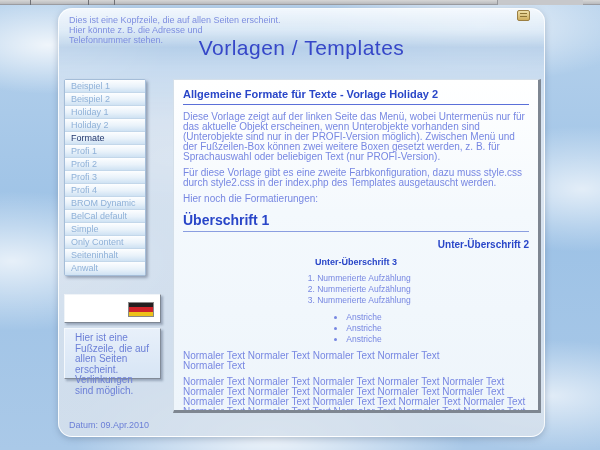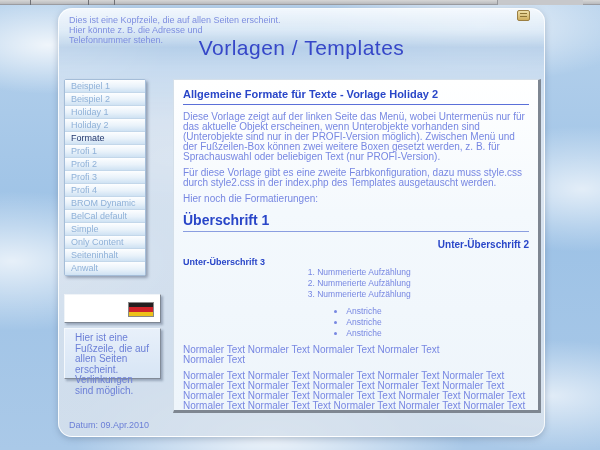--- a/index.html
+++ b/index.html
@@ -112,21 +112,21 @@
     padding-bottom: 4px; margin-bottom: 7px;
   }
   .content-box p {
     font-size: 10px; line-height: 10px; color: #7787e2; margin-bottom: 6px;
   }
   .h-ueber1 {
     font-size: 14px; font-weight: bold; color: #2946c8;
     border-bottom: 1px solid #8a9ee0; padding-bottom: 3px; margin: 8px 0 7px;
   }
   .h-unter2 { text-align: right; font-weight: bold; font-size: 10px; color: #2946c8; margin-bottom: 7px; }
-  .h-unter3 { text-align: left; font-weight: bold; font-size: 9px; color: #2946c8; }
+  .h-unter3 { text-align: center; font-weight: bold; font-size: 9px; color: #2946c8; margin-bottom: 6px; }
   .content-box ol, .content-box ul {
     width: fit-content; margin: 0 auto 6px; padding-left: 16px;
     font-size: 8.5px; line-height: 11px; color: #7787e2;
   }
   .pre-line { white-space: pre-line; }
 
   .date-line {
     position: absolute; left: 10px; bottom: 6px;
     font-size: 9px; color: #6b7fd7;
   }

